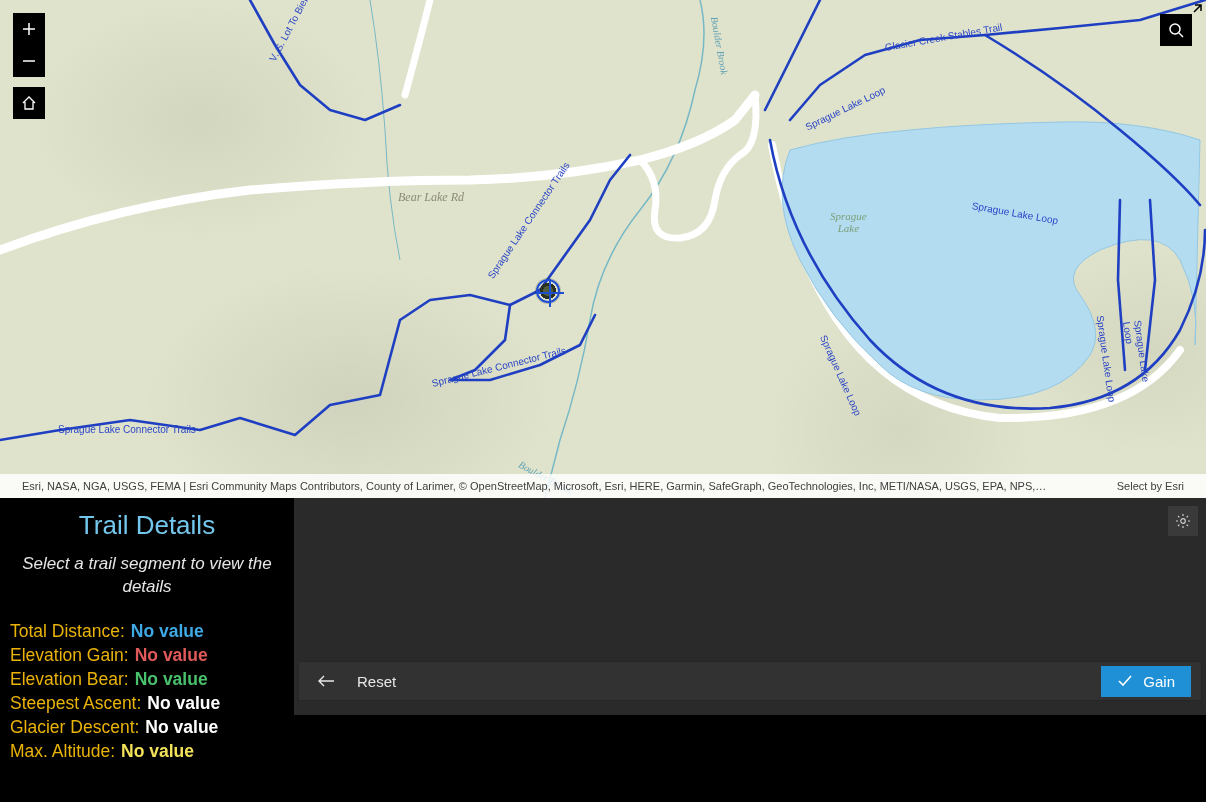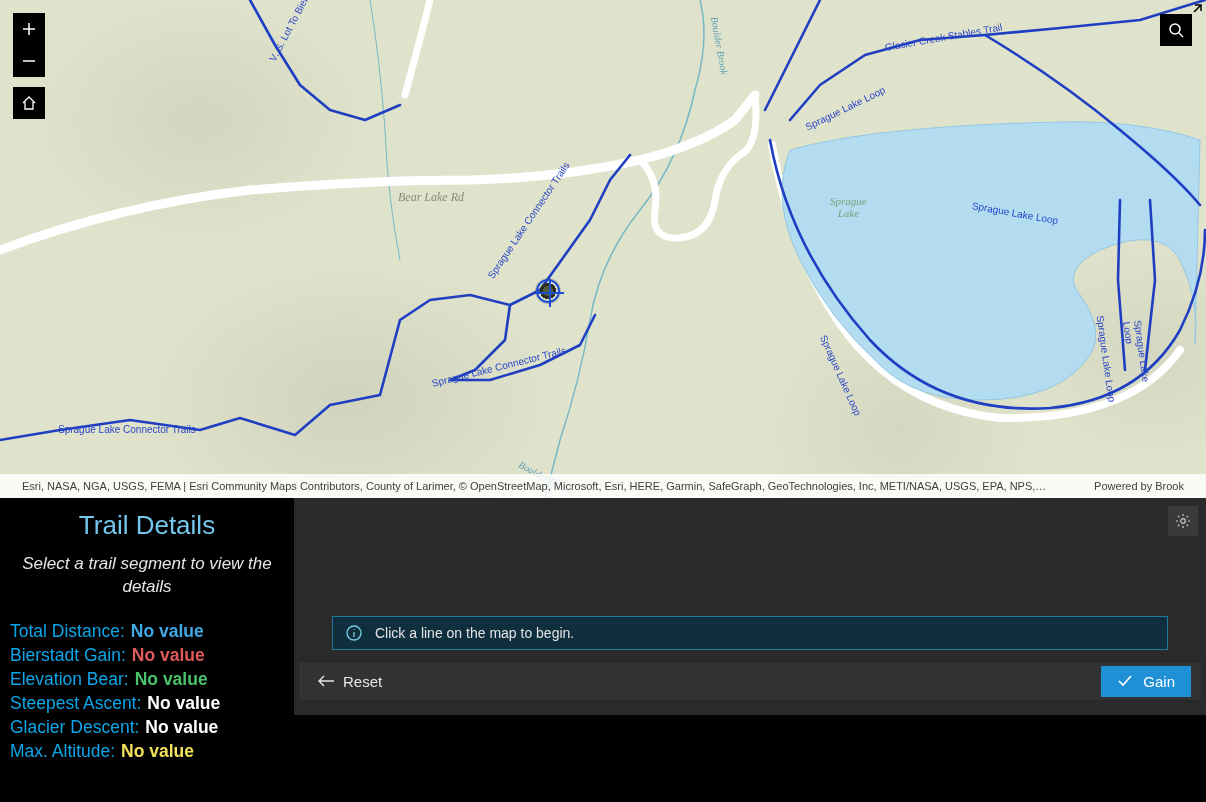--- a/index.html
+++ b/index.html
@@ -19,21 +19,21 @@
       radial-gradient(ellipse 200px 180px at 900px 430px, rgba(0,0,0,0.05), transparent 70%),
       radial-gradient(ellipse 200px 160px at 1150px 350px, rgba(0,0,0,0.05), transparent 70%);
   }
   .lake {
     position: absolute; left: 760px; top: 100px; width: 440px; height: 320px;
   }
   .lake svg { width: 100%; height: 100%; overflow: visible; }
   .lake-label {
     position: absolute; font-size: 11px; font-style: italic; color: #7da07a;
     text-align: center; line-height: 1.1; font-family: Georgia, serif;
-    left: 830px; top: 195px; pointer-events: none;
+    left: 830px; top: 210px; pointer-events: none;
   }
   .road-label {
     position: absolute; font-size: 12px; color: #8a8a78; font-style: italic;
     font-family: Georgia, serif; pointer-events: none;
   }
   .trail-label {
     position: absolute; font-size: 10px; color: #2a46c7; pointer-events: none;
     transform-origin: left center;
   }
   .brook-label {
@@ -93,21 +93,21 @@
     margin-bottom:12px;
   }
   .details .hint {
     font-style:italic; font-size:17px; color:#e6e6e6; text-align:center;
     line-height:1.35; margin:10px 6px 22px 6px;
   }
   .stat-row {
     font-size:17.5px; color:#fff; margin:3px 0; font-weight:400;
     display:flex; gap:6px; white-space:nowrap;
   }
-  .stat-row .lbl { color:#0ea5e9; }
+  .stat-row .lbl { color:#eab308; }
   .val-blue   { color:#3fa9e6; font-weight:600; }
   .val-red    { color:#e05a5a; font-weight:600; }
   .val-green  { color:#49c06b; font-weight:600; }
   .val-white  { color:#ffffff; font-weight:600; }
   .val-yellow { color:#f2e15a; font-weight:600; }
 
   .profile {
     flex:1; background:#2a2a2a; position:relative;
   }
   .profile-settings {
@@ -121,21 +121,21 @@
     display:flex; align-items:center; gap:12px; padding:0 12px;
     color:#e4e4e4; font-size:14px;
   }
   .info-banner svg { flex:0 0 auto; }
   .footer-bar {
     position:absolute; left:4px; right:4px; bottom:14px; height:40px;
     background:#323232; border:1px solid #262626;
     display:flex; align-items:center; padding:0 10px; gap:10px;
   }
   .reset-btn {
-    display:flex; align-items:center; gap:8px; color:#e8e8e8;
+    display:flex; align-items:center; gap:22px; color:#e8e8e8;
     font-size:15px; cursor:pointer; padding:6px 8px;
   }
   .done-btn {
     margin-left:auto; background:#1f8fd6; color:#fff;
     display:flex; align-items:center; gap:10px; padding:7px 16px;
     font-size:15px; cursor:pointer;
   }
 </style>
 </head>
 <body>
@@ -229,35 +229,35 @@
     </svg>
   </div>
   <div class="expand-btn">
     <svg width="16" height="16" fill="none" stroke="#000" stroke-width="1.5">
       <path d="M9 1h6v6M15 1l-7 7"></path>
     </svg>
   </div>
 
   <div class="attribution">
     <span>Esri, NASA, NGA, USGS, FEMA | Esri Community Maps Contributors, County of Larimer, © OpenStreetMap, Microsoft, Esri, HERE, Garmin, SafeGraph, GeoTechnologies, Inc, METI/NASA, USGS, EPA, NPS,…</span>
-    <span class="esri-link">Powered by Brook</span>
+    <span class="esri-link">Select by Esri</span>
   </div>
 </div>
 
 <div class="bottom">
   <div class="details">
     <h2>Trail Details</h2>
     <div class="hint">Select a trail segment to view the details</div>
 
     <div class="stat-row">
       <span class="lbl">Total Distance:</span>
       <span class="val-blue">No value</span>
     </div>
     <div class="stat-row">
-      <span class="lbl">Bierstadt Gain:</span>
+      <span class="lbl">Elevation Gain:</span>
       <span class="val-red">No value</span>
     </div>
     <div class="stat-row">
       <span class="lbl">Elevation Bear:</span>
       <span class="val-green">No value</span>
     </div>
     <div class="stat-row">
       <span class="lbl">Steepest Ascent:</span>
       <span class="val-white">No value</span>
     </div>
@@ -272,28 +272,20 @@
   </div>
 
   <div class="profile">
     <div class="profile-settings">
       <svg width="16" height="16" fill="none" stroke="#cfcfcf" stroke-width="1.2">
         <circle cx="8" cy="8" r="2.3"></circle>
         <path d="M8 1v2M8 13v2M1 8h2M13 8h2M3 3l1.4 1.4M11.6 11.6L13 13M13 3l-1.4 1.4M4.4 11.6L3 13"></path>
       </svg>
     </div>
 
-    <div class="info-banner">
-      <svg width="18" height="18" fill="none" stroke="#77cfe8" stroke-width="1.3">
-        <circle cx="9" cy="9" r="7"></circle>
-        <circle cx="9" cy="5.5" r="0.6" fill="#77cfe8" stroke="none"></circle>
-        <path d="M9 8v5"></path>
-      </svg>
-      <span>Click a line on the map to begin.</span>
-    </div>
 
     <div class="footer-bar">
       <div class="reset-btn">
         <svg width="18" height="14" fill="none" stroke="#e8e8e8" stroke-width="1.4">
           <path d="M17 7H2M7 2L2 7l5 5"></path>
         </svg>
         <span>Reset</span>
       </div>
       <div class="done-btn">
         <svg width="16" height="14" fill="none" stroke="#fff" stroke-width="1.6">

